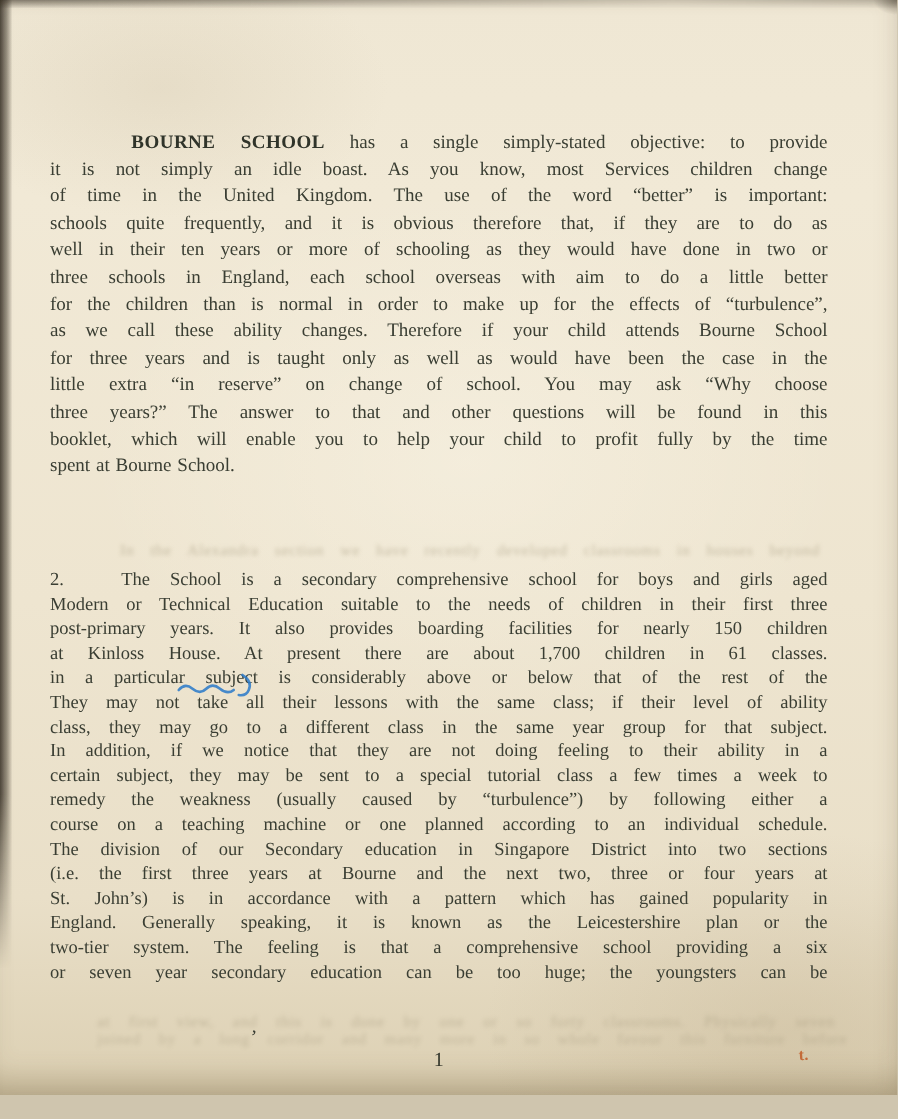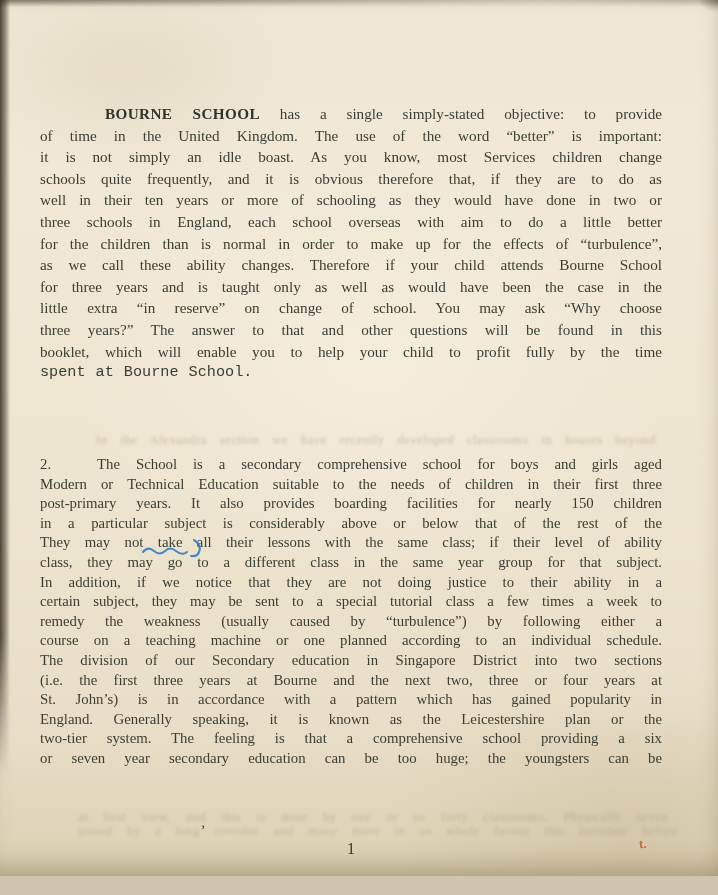--- a/index.html
+++ b/index.html
@@ -41,21 +41,21 @@
 
   
   .para{position:absolute;left:40px;width:622px;}
   .para .line{
     text-align:justify;text-align-last:justify;
     word-spacing:.06em;
     white-space:normal;
   }
   .p1{top:103px;font-size:15.2px;line-height:21.6px;}
   .p2{top:455px;font-size:14.8px;line-height:19.6px;}
-  .para .line.align-left-last{text-align-last:left;font-family:Liberation Mono, monospace;}
+  .para .line.align-left-last{text-align-last:left;}
   .p1 .line-first{padding-left:65px;}
   .p1 .lead{font-weight:bold;letter-spacing:.4px;color:#30342a;}
   .p2 .line-first{position:relative;padding-left:57px;}
   .p2 .para-num{position:absolute;left:0;top:0;}
 
   .page-number{
     position:absolute;left:40px;top:840px;width:622px;
     text-align:center;font-size:16px;color:#33362c;
   }
 
@@ -93,46 +93,47 @@
 
   <div class="ghost ghost-mid">In the Alexandra section we have recently developed classrooms in houses beyond</div>
   <div class="ghost ghost-b1">at first view, and this is done by one or so forty classrooms. Physically seven</div>
   <div class="ghost ghost-b2">joined by a long corridor and many more in so whole favour this furniture before</div>
 
   <div class="para p1">
     <div class="line line-first">
       <b class="lead">BOURNE SCHOOL</b><span> has a single simply-stated objective:  to provide</span>
     </div>
     <div>
+        <div class="line">it is not simply an idle boast.  As you know, most Services children change</div>
         <div class="line">of time in the United Kingdom.  The use of the word “better” is important:</div>
-        <div class="line">it is not simply an idle boast.  As you know, most Services children change</div>
         <div class="line">schools quite frequently, and it is obvious therefore that, if they are to do as</div>
         <div class="line">well in their ten years or more of schooling as they would have done in two or</div>
         <div class="line">three schools in England, each school overseas with aim to do a little better</div>
         <div class="line">for the children than is normal in order to make up for the effects of “turbulence”,</div>
         <div class="line">as we call these ability changes.  Therefore if your child attends Bourne School</div>
         <div class="line">for three years and is taught only as well as would have been the case in the</div>
         <div class="line">little extra “in reserve” on change of school.  You may ask “Why choose</div>
         <div class="line">three years?”  The answer to that and other questions will be found in this</div>
         <div class="line">booklet, which will enable you to help your child to profit fully by the time</div>
         <div class="line align-left-last">spent at Bourne School.</div>
       </div>
   </div>
 
   <div class="para p2">
     <div class="line line-first">
       <span class="para-num">2.</span><span>The School is a secondary comprehensive school for boys and girls aged</span>
     </div>
     <div>
         <div class="line">Modern or Technical Education suitable to the needs of children in their first three</div>
         <div class="line">post-primary years.  It also provides boarding facilities for nearly 150 children</div>
+        <div class="line">at Kinloss House.  At present there are about 1,700 children in 61 classes.</div>
         <div class="line">in a particular subject is considerably above or below that of the rest of the</div>
         <div class="line">They may not take all their lessons with the same class; if their level of ability</div>
         <div class="line">class, they may go to a different class in the same year group for that subject.</div>
-        <div class="line">In addition, if we notice that they are not doing justice to their ability in a</div>
+        <div class="line">In addition, if we notice that they are not doing feeling to their ability in a</div>
         <div class="line">certain subject, they may be sent to a special tutorial class a few times a week to</div>
         <div class="line">remedy the weakness (usually caused by “turbulence”) by following either a</div>
         <div class="line">course on a teaching machine or one planned according to an individual schedule.</div>
         <div class="line">The division of our Secondary education in Singapore District into two sections</div>
         <div class="line">(i.e. the first three years at Bourne and the next two, three or four years at</div>
         <div class="line">St. John’s) is in accordance with a pattern which has gained popularity in</div>
         <div class="line">England.  Generally speaking, it is known as the Leicestershire plan or the</div>
         <div class="line">two-tier system.  The feeling is that a comprehensive school providing a six</div>
         <div class="line">or seven year secondary education can be too huge; the youngsters can be</div>
       </div>

